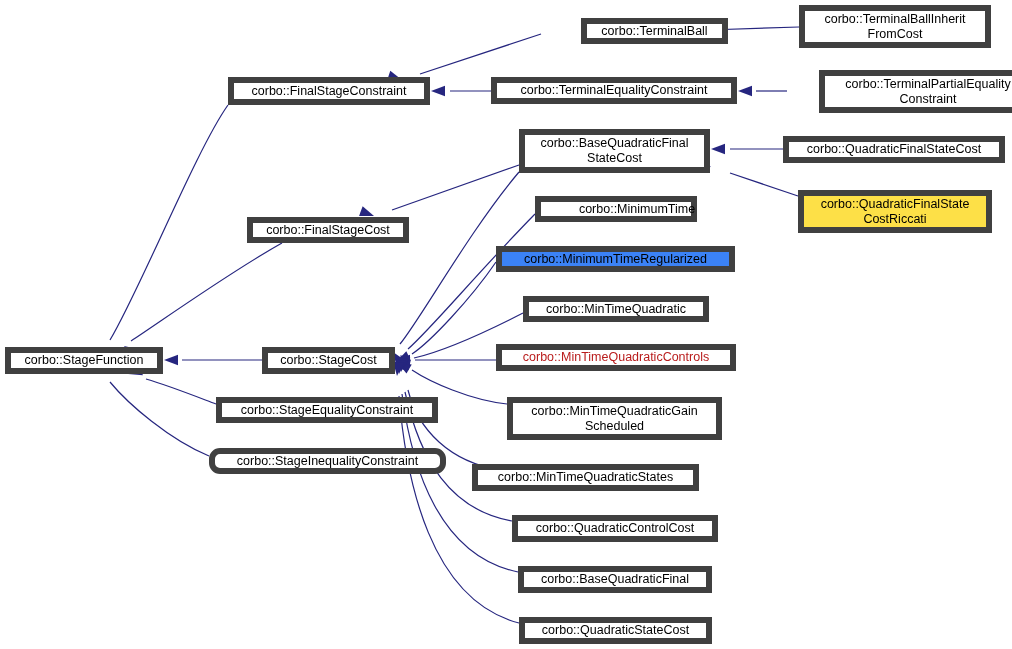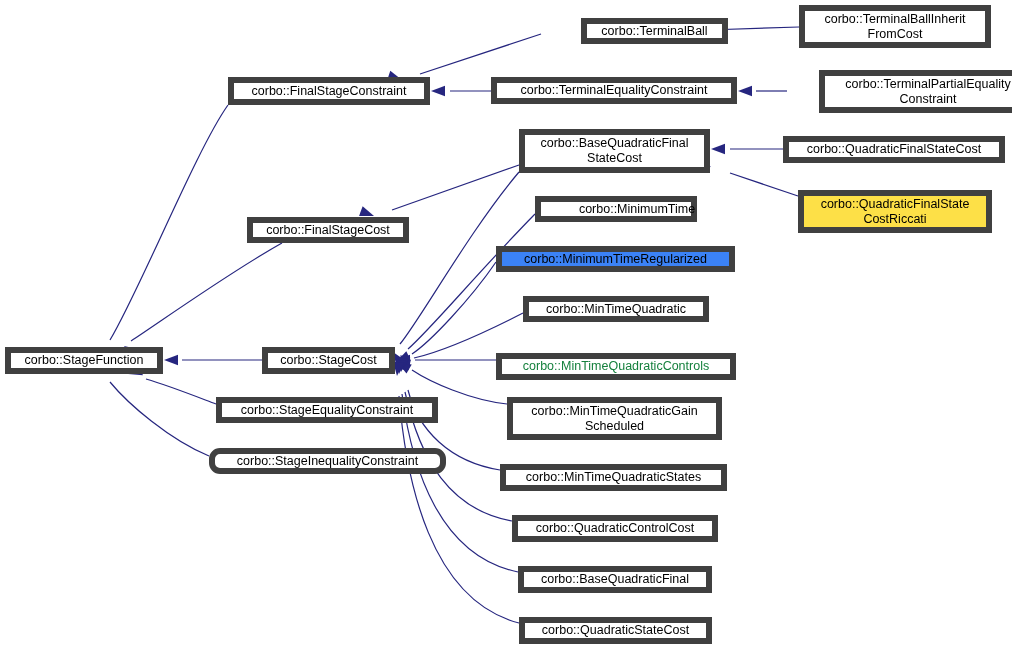--- a/index.html
+++ b/index.html
@@ -142,24 +142,24 @@
       <div class="node" style="left: 262px; top: 347px; width: 133px; height: 27px; border-color: rgb(64, 64, 64); background: rgb(255, 255, 255); color: rgb(0, 0, 0);">corbo::StageCost</div>
       <div class="node" style="left: 216px; top: 397px; width: 222px; height: 26px; border-color: rgb(64, 64, 64); background: rgb(255, 255, 255); color: rgb(0, 0, 0);">corbo::StageEqualityConstraint</div>
       <div class="node" style="left: 209px; top: 448px; width: 237px; height: 26px; border-color: rgb(64, 64, 64); background: rgb(255, 255, 255); color: rgb(0, 0, 0); border-radius: 11px;">corbo::StageInequalityConstraint</div>
       <div class="node" style="left: 541px; top: 18px; width: 147px; height: 26px; border-color: rgb(64, 64, 64); background: rgb(255, 255, 255); color: rgb(0, 0, 0); margin-left: 40px;">corbo::TerminalBall</div>
       <div class="node" style="left: 491px; top: 77px; width: 246px; height: 27px; border-color: rgb(64, 64, 64); background: rgb(255, 255, 255); color: rgb(0, 0, 0);">corbo::TerminalEqualityConstraint</div>
       <div class="node" style="left: 519px; top: 129px; width: 191px; height: 44px; border-color: rgb(64, 64, 64); background: rgb(255, 255, 255); color: rgb(0, 0, 0);">corbo::BaseQuadraticFinal
 StateCost</div>
       <div class="node" style="left: 535px; top: 196px; width: 162px; height: 26px; border-color: rgb(64, 64, 64); background: rgb(255, 255, 255); color: rgb(0, 0, 0); padding-left: 42px;">corbo::MinimumTime</div>
       <div class="node" style="left: 496px; top: 246px; width: 239px; height: 26px; border-color: rgb(64, 64, 64); background: #3b82f6; color: rgb(0, 0, 0);">corbo::MinimumTimeRegularized</div>
       <div class="node" style="left: 523px; top: 296px; width: 186px; height: 26px; border-color: rgb(64, 64, 64); background: rgb(255, 255, 255); color: rgb(0, 0, 0);">corbo::MinTimeQuadratic</div>
-      <div class="node" style="left: 496px; top: 353px; width: 240px; height: 27px; border-color: rgb(64, 64, 64); background: rgb(255, 255, 255); color: #15803d;">corbo::MinTimeQuadraticControls</div>
+      <div class="node" style="left: 496px; top: 344px; width: 240px; height: 27px; border-color: rgb(64, 64, 64); background: rgb(255, 255, 255); color: #b91c1c;">corbo::MinTimeQuadraticControls</div>
       <div class="node" style="left: 507px; top: 397px; width: 215px; height: 43px; border-color: rgb(64, 64, 64); background: rgb(255, 255, 255); color: rgb(0, 0, 0);">corbo::MinTimeQuadraticGain
 Scheduled</div>
-      <div class="node" style="left: 500px; top: 464px; width: 227px; height: 27px; border-color: rgb(64, 64, 64); background: rgb(255, 255, 255); color: rgb(0, 0, 0);">corbo::MinTimeQuadraticStates</div>
+      <div class="node" style="left: 472px; top: 464px; width: 227px; height: 27px; border-color: rgb(64, 64, 64); background: rgb(255, 255, 255); color: rgb(0, 0, 0);">corbo::MinTimeQuadraticStates</div>
       <div class="node" style="left: 512px; top: 515px; width: 206px; height: 27px; border-color: rgb(64, 64, 64); background: rgb(255, 255, 255); color: rgb(0, 0, 0);">corbo::QuadraticControlCost</div>
       <div class="node" style="left: 518px; top: 566px; width: 194px; height: 27px; border-color: rgb(64, 64, 64); background: rgb(255, 255, 255); color: rgb(0, 0, 0);">corbo::BaseQuadraticFinal</div>
       <div class="node" style="left: 519px; top: 617px; width: 193px; height: 27px; border-color: rgb(64, 64, 64); background: rgb(255, 255, 255); color: rgb(0, 0, 0);">corbo::QuadraticStateCost</div>
       <div class="node" style="left: 799px; top: 5px; width: 192px; height: 43px; border-color: rgb(64, 64, 64); background: rgb(255, 255, 255); color: rgb(0, 0, 0);">corbo::TerminalBallInherit
 FromCost</div>
       <div class="node" style="left: 819px; top: 70px; width: 218px; height: 43px; border-color: rgb(64, 64, 64); background: rgb(255, 255, 255); color: rgb(0, 0, 0);">corbo::TerminalPartialEquality
 Constraint</div>
       <div class="node" style="left: 783px; top: 136px; width: 222px; height: 27px; border-color: rgb(64, 64, 64); background: rgb(255, 255, 255); color: rgb(0, 0, 0);">corbo::QuadraticFinalStateCost</div>
       <div class="node" style="left: 798px; top: 190px; width: 194px; height: 43px; border-color: rgb(64, 64, 64); background: #fde047; color: rgb(0, 0, 0);">corbo::QuadraticFinalState
 CostRiccati</div>

